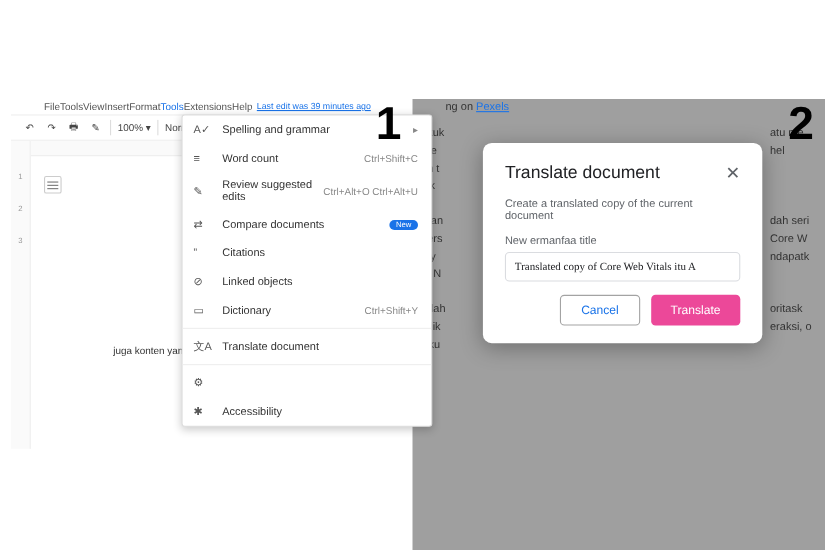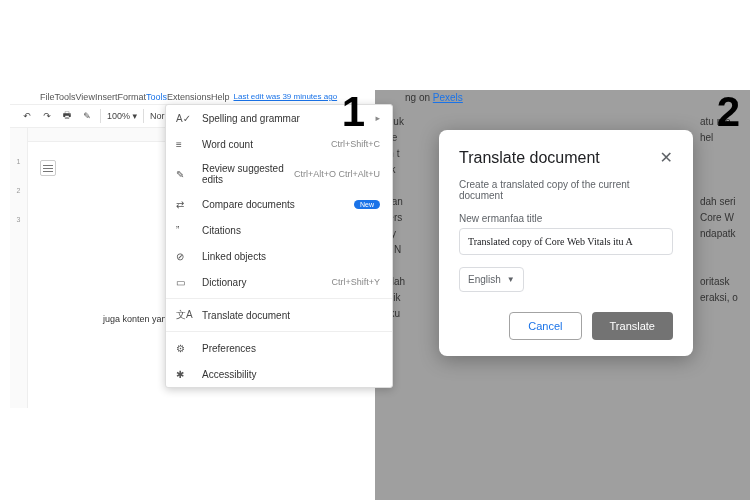--- a/index.html
+++ b/index.html
@@ -61,21 +61,21 @@
     .dialog-title { font-size: 16px; color: #202124; }
     .dialog-close { font-size: 16px; color: #5f6368; cursor: pointer; }
     .dialog-sub { font-size: 10px; color: #5f6368; margin-bottom: 12px; }
     .dialog-label { font-size: 10px; color: #5f6368; margin-bottom: 4px; }
     .dialog-input { width: 100%; border: 1px solid #dadce0; border-radius: 4px; padding: 7px 8px; font-size: 10px; color: #202124; margin-bottom: 12px; font-family: Liberation Serif, serif; }
     .dialog-select { display: inline-flex; align-items: center; border: 1px solid #dadce0; border-radius: 4px; padding: 6px 8px; font-size: 10px; color: #5f6368; cursor: pointer; margin-bottom: 20px; }
     .dialog-select-arrow { margin-left: 6px; font-size: 8px; }
     .dialog-buttons { display: flex; justify-content: flex-end; gap: 10px; }
     .btn { padding: 7px 18px; border-radius: 4px; font-size: 11px; cursor: pointer; border: none; }
     .btn-cancel { background: #fff; color: #1a73e8; border: 1px solid #a3a3a3; }
-    .btn-primary { background: #737373; color: #fff; }
+    .btn-primary { background: #ec4899; color: #fff; }
   </style>
 </head>
 <body>
 
 <div class="container">
 
   <div class="panel panel-left">
     <div class="panel-number">1</div>
     <div class="docs-container">
 
@@ -137,21 +137,20 @@
           <div class="dd-shortcut">Ctrl+Shift+Y</div>
         </div>
         <div class="dd-sep"></div>
         <div class="dd-item">
           <div class="dd-icon">文A</div>
           <div class="dd-label">Translate document</div>
         </div>
         <div class="dd-sep"></div>
         <div class="dd-item">
           <div class="dd-icon">⚙</div>
-          <div class="dd-label">Preferences</div>
         </div>
         <div class="dd-item">
           <div class="dd-icon">✱</div>
           <div class="dd-label">Accessibility</div>
         </div>
       </div>
 
       <div class="doc-area">
         <div class="ruler-v">
           <div>1</div>
@@ -222,24 +221,20 @@
       </div>
 
       <div class="dialog">
         <div class="dialog-header">
           <div class="dialog-title">Translate document</div>
           <div class="dialog-close">✕</div>
         </div>
         <div class="dialog-sub">Create a translated copy of the current document</div>
         <div class="dialog-label">New ermanfaa title</div>
         <input class="dialog-input" value="Translated copy of Core Web Vitals itu A" style="">
-        <div class="dialog-select">
-          <span>English</span>
-          <span class="dialog-select-arrow">▼</span>
-        </div>
         <div class="dialog-buttons">
           <button class="btn btn-cancel">Cancel</button>
           <button class="btn btn-primary">Translate</button>
         </div>
       </div>
     </div>
   </div>
 </div>
 
 </body></html>

